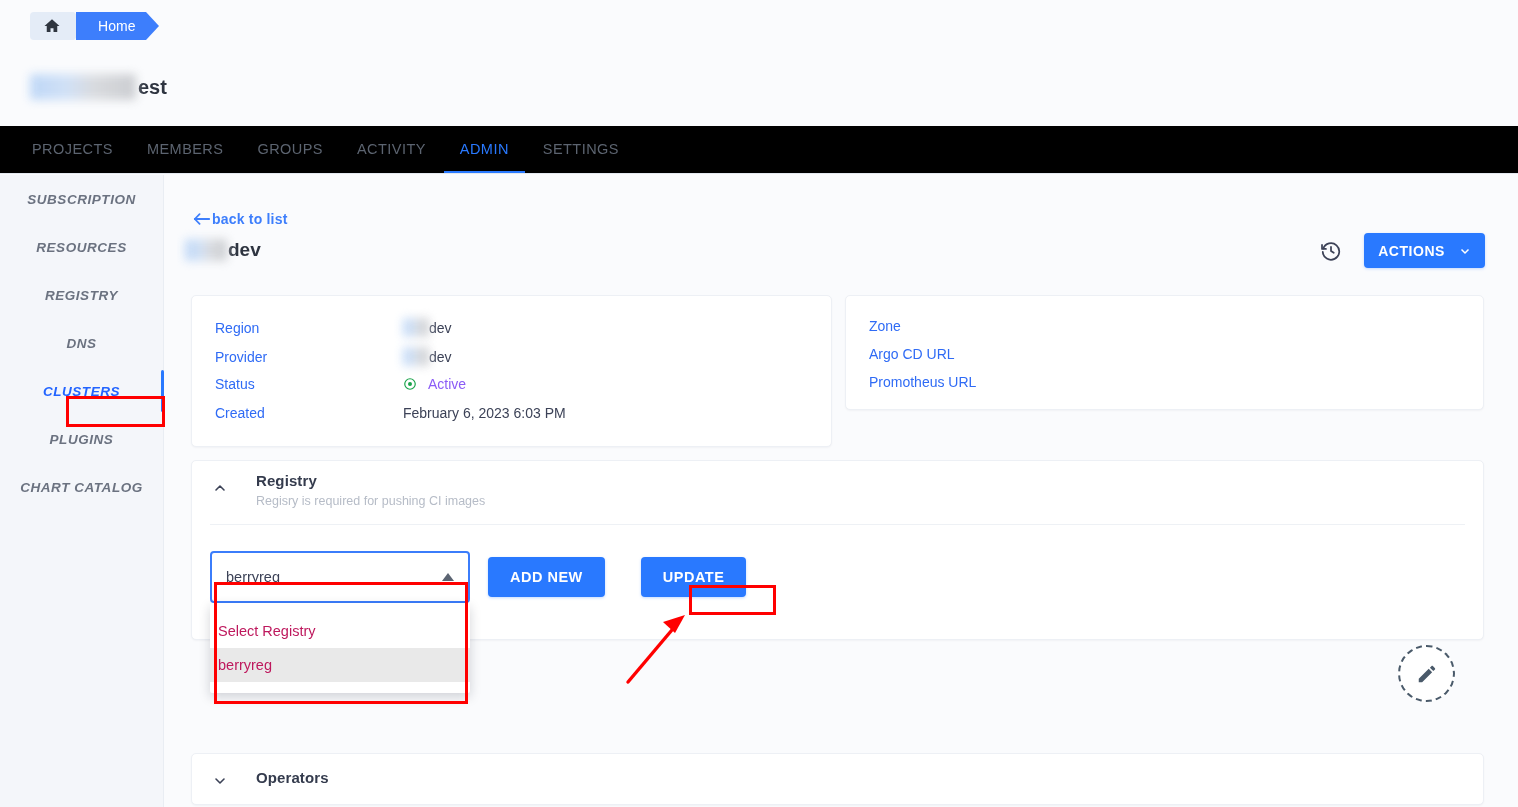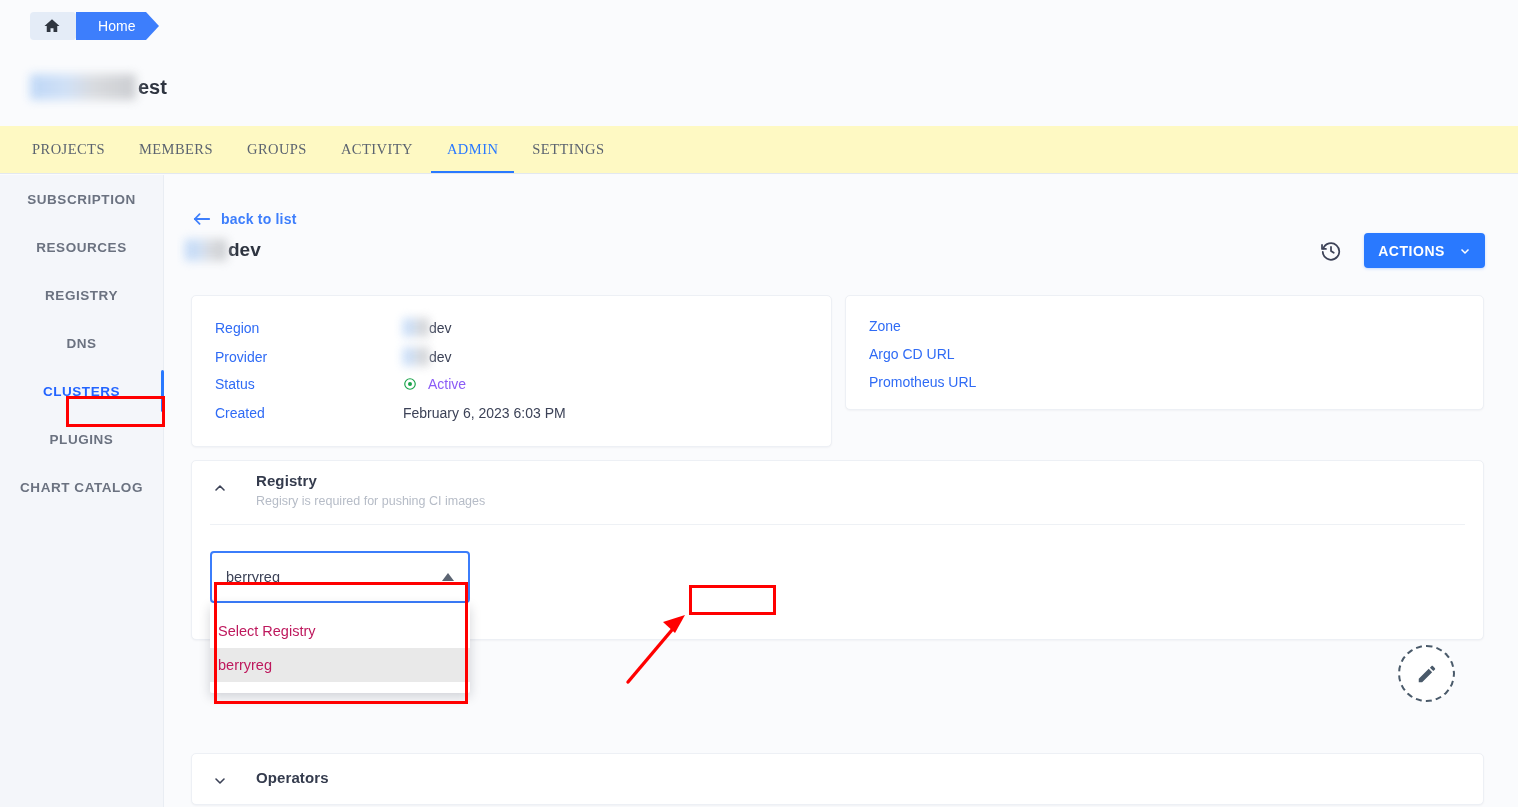--- a/index.html
+++ b/index.html
@@ -55,51 +55,51 @@
     font-size: 14px; font-weight: 600; letter-spacing: .55px;
     display: flex; align-items: center; justify-content: center; gap: 12px;
     padding: 0 14px; cursor: pointer; box-shadow: 0 1px 3px rgba(41,121,255,.25);
     font-family: "Liberation Sans", sans-serif;
   }
 
   
   .tabs {
     position: absolute; left: 0; top: 126px; width: 1518px; height: 48px;
     display: flex; align-items: flex-start; padding-left: 32px;
-    border-bottom: 1px solid #e3e8ef; background: #fef9c3; font-family: Liberation Serif, serif;
+    border-bottom: 1px solid #e3e8ef; background: #000000;
   }
   .tab {
     position: relative; height: 47px; display: flex; align-items: flex-start; padding-top: 15px;
     margin-right: 34px; font-size: 14.5px; font-weight: 500; letter-spacing: .45px;
     color: #5c6470; cursor: pointer; white-space: nowrap;
   }
   .tab.active { color: #2979ff; }
   .tab.active::after {
     content: ""; position: absolute; left: -16px; right: -16px; bottom: 0;
     height: 2.5px; background: #2979ff;
   }
 
   
   .sidebar {
     position: absolute; left: 0; top: 175px; width: 164px; height: 632px;
-    background: #f4f6fa; border-right: 1px solid #e9edf3;
+    background: #f4f6fa; border-right: 1px solid #e9edf3; font-style: italic;
   }
   .side-item {
     position: relative; height: 48px; display: flex; align-items: center; justify-content: center;
     font-size: 13.5px; font-weight: 600; letter-spacing: .55px; color: #6b7280; cursor: pointer;
   }
   .side-item.active { color: #2264ff; }
   .side-item.active .side-bar-ind {
     position: absolute; right: -1px; top: 3px; width: 3px; height: 42px; background: #2979ff; border-radius: 2px;
   }
 
   
   .main { position: absolute; left: 177px; top: 175px; width: 1341px; height: 632px; background: #fafbfd; overflow: hidden; }
 
-  .back-row { position: absolute; left: 15px; top: 36px; display: flex; align-items: flex-start; gap: 9px; cursor: pointer; }
+  .back-row { position: absolute; left: 15px; top: 36px; display: flex; align-items: flex-start; gap: 0; cursor: pointer; }
   .back-arrow { color: #3d7efc; display: block; }
   .back-text { font-size: 14px; font-weight: 600; color: #3d7efc; letter-spacing: .2px; }
 
   .detail-title {
     position: absolute; left: 8px; top: 64px; display: flex; align-items: center;
     font-size: 19px; font-weight: 700; color: #2e3440;
   }
   .redact-name { width: 42px; height: 22px; margin-right: 1px; }
 
   .head-actions { position: absolute; right: 33px; top: 58px; display: flex; align-items: center; gap: 22px; }
@@ -136,21 +136,21 @@
   .panel-operators { left: 14px; top: 578px; width: 1293px; height: 52px; }
 
   .panel-chevron {
     position: absolute; left: 15px; top: 14px; width: 26px; height: 26px;
     display: flex; align-items: center; justify-content: center; color: #3c4257; cursor: pointer;
   }
   .panel-title { position: absolute; left: 64px; top: 11px; font-size: 15px; font-weight: 700; color: #343b4d; letter-spacing: .1px; }
   .panel-sub { position: absolute; left: 64px; top: 33px; font-size: 12.5px; color: #b6bcc7; }
   .panel-divider { position: absolute; left: 18px; right: 18px; top: 63px; height: 1px; background: #eef1f5; }
 
-  .registry-controls { position: absolute; left: 18px; top: 90px; display: flex; align-items: center; flex-direction: column; }
+  .registry-controls { position: absolute; left: 18px; top: 90px; display: flex; align-items: center; }
   .select-wrap { position: relative; width: 260px; height: 52px; }
   .select-box {
     position: absolute; inset: 0; border: 2px solid #3b7dfb; border-radius: 4px;
     background: #fff; display: flex; align-items: center; padding: 0 14px; cursor: pointer;
   }
   .select-value { font-size: 14.5px; color: #3c4257; flex: 1; }
   .caret-up { display: block; color: #5b6472; }
   .select-menu {
     position: absolute; left: 0; top: 52px; width: 260px; background: #fff;
     box-shadow: 0 4px 12px rgba(16,24,40,.18); border-radius: 2px; z-index: 30;

